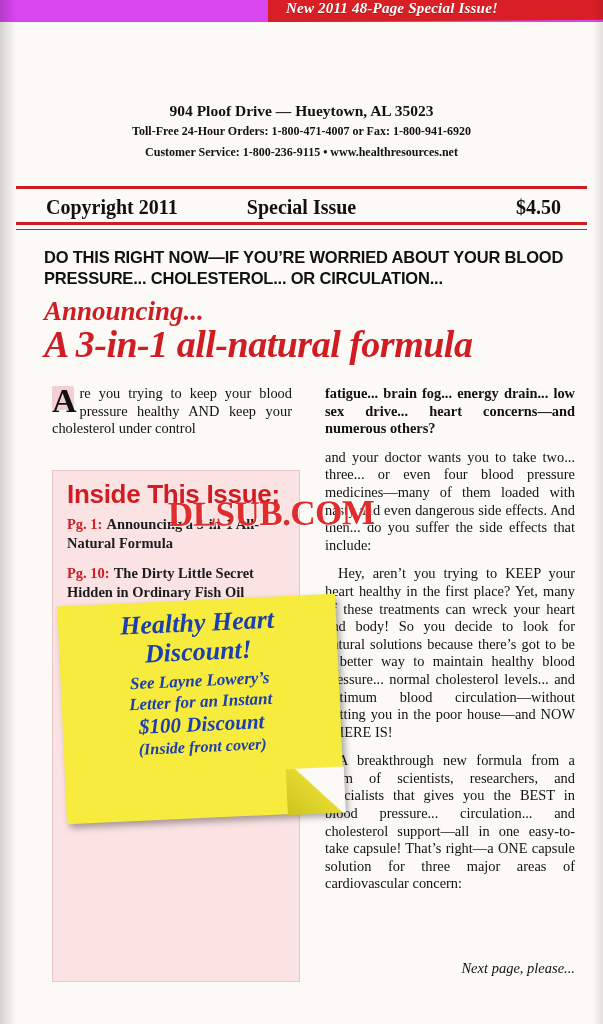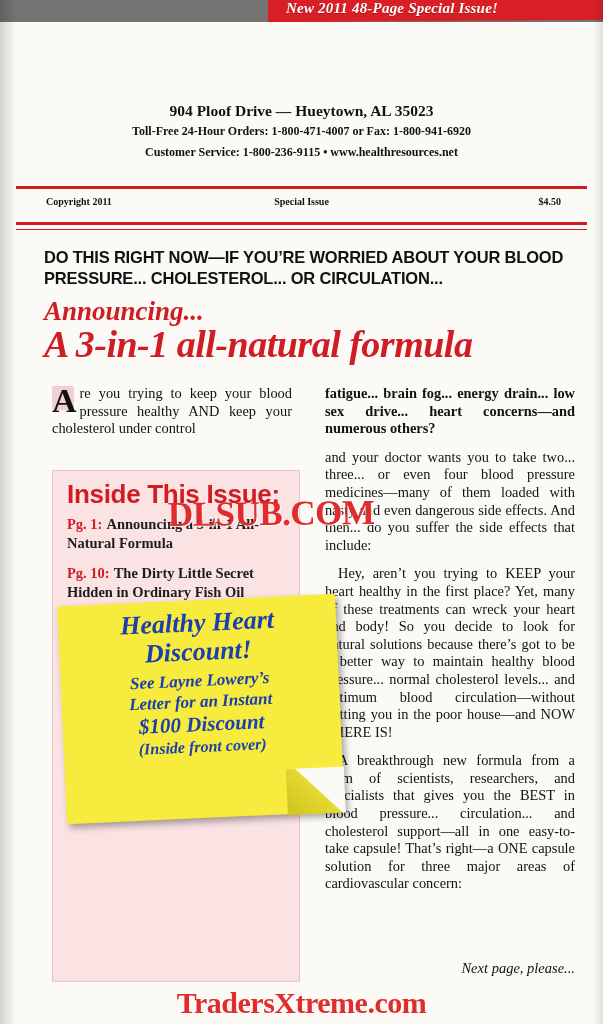--- a/index.html
+++ b/index.html
@@ -9,21 +9,21 @@
     font-family:"Liberation Serif", serif;
     position:relative;
   }
   .page{
     position:absolute;inset:0;
     background:#fbfaf6;
   }
   
   .top-banner{
     position:absolute;left:0;top:0;width:603px;height:22px;
-    background:#737373;
+    background:#d946ef;
     overflow:hidden;
   }
   .banner-red{
     position:absolute;left:268px;top:-3px;width:335px;height:24px;
     background:#d81f26;
     transform:skewY(-0.4deg);
   }
   .banner-text{
     position:absolute;left:286px;top:0px;width:320px;
     color:#fff;font-weight:bold;font-style:italic;
@@ -70,21 +70,21 @@
     font-weight:bold;font-size:15.5px;line-height:21px;color:#111;
   }
   .addr .line2,.addr .line3{font-size:12px;}
   
   .rule{
     position:absolute;left:16px;width:571px;height:3px;background:#cf1d24;
   }
   .rule.thin{height:1.5px;}
   .priceline{
     position:absolute;left:16px;width:571px;height:30px;
-    font-weight:bold;font-size:10px;color:#111;
+    font-weight:bold;font-size:20px;color:#111;
   }
   .priceline span{position:absolute;top:6px;}
   .pl-left{left:30px;}
   .pl-center{left:50%;transform:translateX(-50%);}
   .pl-right{right:26px;}
   
   .kicker{
     position:absolute;left:44px;top:247px;width:530px;
     font-family:"Liberation Sans", sans-serif;
     font-weight:bold;font-size:16.5px;line-height:21px;color:#111;
@@ -273,17 +273,16 @@
       <div class="s-l1">Healthy Heart</div>
       <div class="s-l2">Discount!</div>
       <div class="s-l3">See Layne Lowery’s</div>
       <div class="s-l4">Letter for an Instant</div>
       <div class="s-l5">$100 Discount</div>
       <div class="s-l6">(Inside front cover)</div>
     </div>
     <div class="sticky-fold"></div>
   </div>
 
-  <div class="wm-bottom">TradersXtreme.com</div>
 
   <div class="edge-shadow"></div>
   <div class="edge-shadow-r"></div>
 </div>
 
 </body></html>

